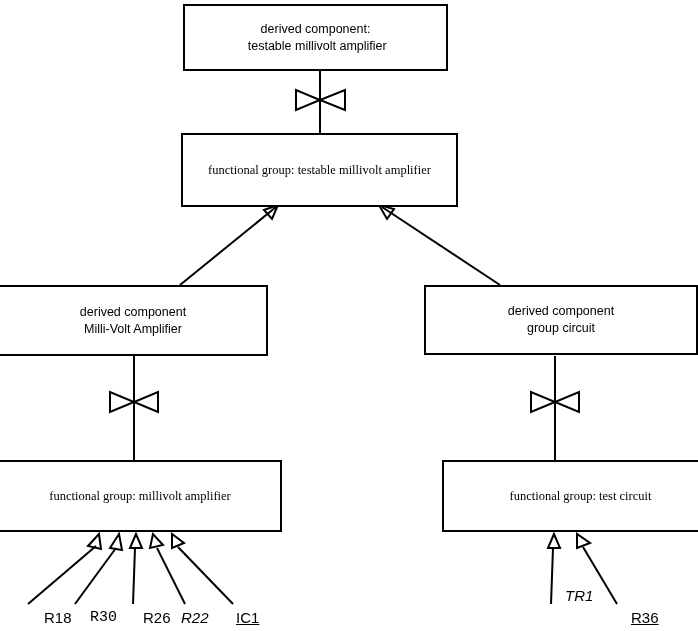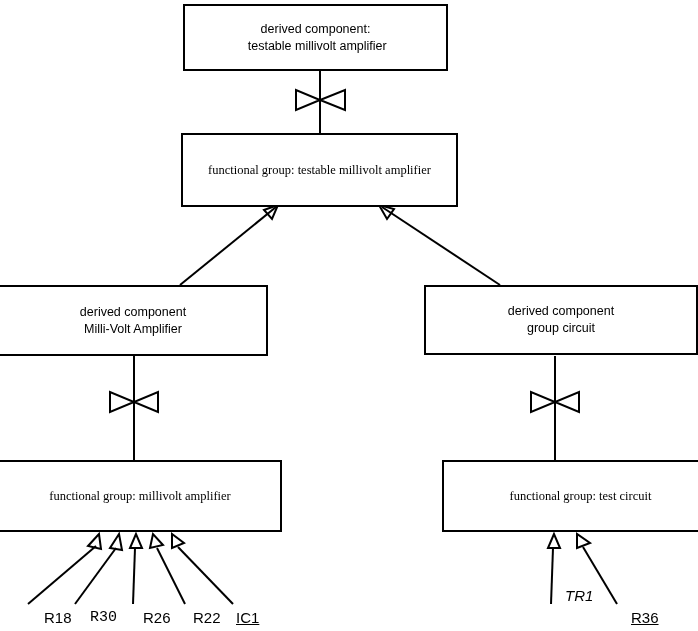--- a/index.html
+++ b/index.html
@@ -140,19 +140,19 @@
     <div class="node-text centered">functional group: millivolt amplifier</div>
   </div>
 
   <div class="node-box" style="left:442px; top:460px; width:277px; height:72px;">
     <div class="node-text centered">functional group: test circuit</div>
   </div>
 
   <div class="leaf-label" style="left:19px; top:611px;">R18</div>
   <div class="leaf-label" style="left:65px; top:611px;font-family:Liberation Mono, monospace;">R30</div>
   <div class="leaf-label" style="left:118px; top:611px;text-align:right;">R26</div>
-  <div class="leaf-label" style="left:168px; top:611px;">R22</div>
+  <div class="leaf-label" style="left:156px; top:611px;font-style:italic;">R22</div>
   <div class="leaf-label" style="left:211px; top:611px;text-decoration:underline;">IC1</div>
 
   <div class="leaf-label" style="left:540px; top:589px;font-style:italic;">TR1</div>
   <div class="leaf-label" style="left:606px; top:611px;text-decoration:underline;">R36</div>
 
 </div>
 
 </body></html>

